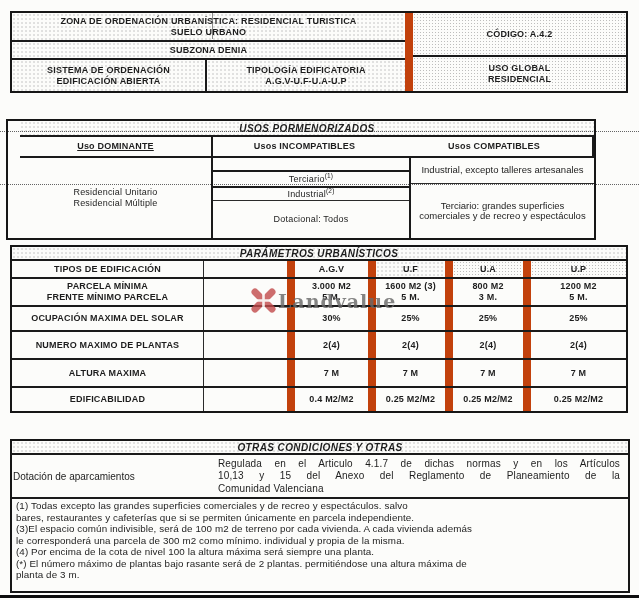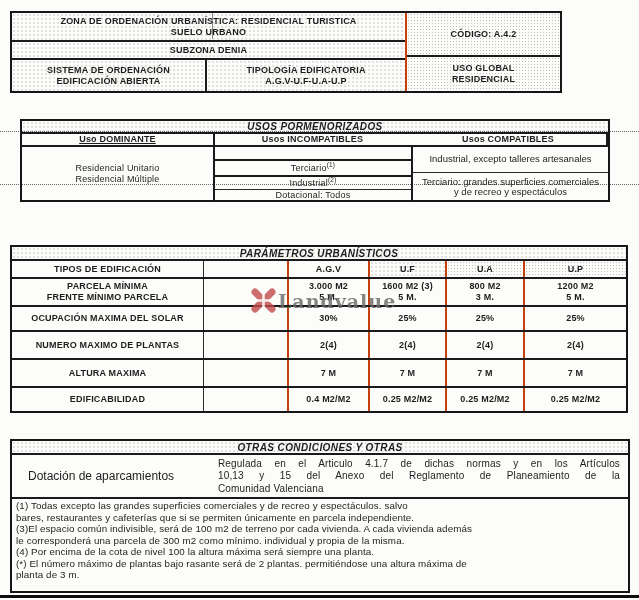--- a/index.html
+++ b/index.html
@@ -8,21 +8,21 @@
     font-family:"Liberation Sans",sans-serif;color:#1d1d1d;overflow:hidden;
   }
   .tbl{position:absolute;border:2px solid #161616;box-sizing:border-box;background:transparent;}
   .stipple{background-image:radial-gradient(rgba(45,45,45,0.13) 0.8px,transparent 0.9px);background-size:4px 4px;}
   .stipple-dense{background-image:radial-gradient(rgba(45,45,45,0.30) 0.9px,transparent 1px);background-size:3px 3px;}
   .cell{display:flex;flex-direction:column;align-items:center;justify-content:center;text-align:center;box-sizing:border-box;}
   .row{display:flex;box-sizing:border-box;}
   .bb2{border-bottom:2px solid #1a1a1a;}
   .bb1{border-bottom:1.5px solid #2a2a2a;}
   .br2{border-right:2px solid #1a1a1a;}
-  .bl2{border-left:2px solid #c2410c;}
+  .bl2{border-left:8px solid #c2410c;}
   .bl1{border-left:1px solid #2a2a2a;}
   .bold{font-weight:bold;}
   .t9{font-size:9px;line-height:11px;letter-spacing:0.2px;}
   .t95{font-size:9.5px;line-height:10.5px;}
   .title-row{font-size:10px;font-weight:bold;font-style:italic;letter-spacing:0.4px;
              display:flex;align-items:center;justify-content:center;box-sizing:border-box;}
   .dotline{position:absolute;left:0;width:639px;border-top:1.6px dotted rgba(35,35,35,0.7);z-index:0;}
   .crease{position:absolute;width:1px;background:rgba(25,25,25,0.5);z-index:3;}
   .grid6{display:grid;grid-template-columns:191px 84px 81px 77px 78px 1fr;box-sizing:border-box;}
   .gcell{display:flex;flex-direction:column;align-items:center;justify-content:center;text-align:center;box-sizing:border-box;}
@@ -37,21 +37,21 @@
 </style>
 </head>
 <body>
 
 <div class="page">
 
   <div class="dotline" style="top:131px;"></div>
   <div class="dotline" style="top:184px;"></div>
   <div class="crease" style="left:212px;top:12px;height:27px;"></div>
 
-  <div class="tbl row" style="left:10px;top:11px;width:552px;height:82px;">
+  <div class="tbl row" style="left:10px;top:11px;width:618px;height:82px;">
     <div style="width:393px;display:flex;flex-direction:column;box-sizing:border-box;">
       <div class="cell stipple bb2 bold t9" style="height:29px;">
         <div>ZONA DE ORDENACIÓN URBANÍSTICA: RESIDENCIAL TURISTICA</div>
         <div>SUELO URBANO</div>
       </div>
       <div class="cell stipple bb2 bold t9" style="height:18px;">
         <div>SUBZONA DENIA</div>
       </div>
       <div class="row" style="flex:1;">
         <div class="cell stipple br2 bold t9" style="width:195px;">
@@ -68,21 +68,21 @@
       <div class="cell stipple-dense bb2 bold t9" style="height:44px;">
         <div>CÓDIGO: A.4.2</div>
       </div>
       <div class="cell stipple-dense bold t9" style="flex:1;">
         <div>USO GLOBAL</div>
         <div>RESIDENCIAL</div>
       </div>
     </div>
   </div>
 
-  <div class="tbl" style="left:20px;top:119px;width:590px;height:83px;display:flex;flex-direction:column;">
+  <div class="tbl" style="left:6px;top:119px;width:590px;height:121px;display:flex;flex-direction:column;padding-left:12px;">
     <div class="title-row stipple bb2" style="height:16px;">USOS  PORMENORIZADOS</div>
     <div class="row bb2" style="height:21px;">
       <div class="cell br2 bold t9" style="width:193px;text-decoration:underline;">Uso DOMINANTE</div>
       <div class="cell bold t9" style="flex:1;">Usos INCOMPATIBLES</div>
       <div class="cell br2 bold t9" style="width:198px;">Usos COMPATIBLES</div>
     </div>
     <div class="row" style="flex:1;">
       <div class="cell br2 t9" style="width:193px;">
         <div>Residencial Unitario</div>
         <div>Residencial Múltiple</div>
@@ -185,21 +185,21 @@
     <svg width="27" height="25" viewBox="0 0 27 25">
       <path d="M5 4 L22 21 M22 4 L5 21" stroke="#c24a4a" stroke-width="7" stroke-linecap="round" opacity="0.8"></path>
       <path d="M13.5 0 V25 M0 12.5 H27" stroke="#fcfcfa" stroke-width="2.6" opacity="0.9"></path>
     </svg>
     <span class="wm-text">Landvalue</span>
   </div>
 
   <div class="tbl" style="left:10px;top:439px;width:620px;height:154px;display:flex;flex-direction:column;">
     <div class="title-row stipple bb2" style="height:14px;">OTRAS CONDICIONES Y OTRAS</div>
     <div class="row bb2" style="height:44px;">
-      <div style="width:202px;display:flex;align-items:center;padding-left:16px;box-sizing:border-box;font-size:12px;">Dotación de aparcamientos</div>
+      <div style="width:202px;display:flex;align-items:center;padding-left:1px;box-sizing:border-box;font-size:10px;">Dotación de aparcamientos</div>
       <div style="flex:1;padding:3px 8px 0 4px;box-sizing:border-box;">
         <div class="dot-line">Regulada en el Articulo 4.1.7 de dichas normas y en los Artículos</div>
         <div class="dot-line">10,13 y 15 del Anexo del Reglamento de Planeamiento de la</div>
         <div class="dot-line">Comunidad Valenciana</div>
       </div>
     </div>
     <div style="flex:1;padding:1px 4px;box-sizing:border-box;overflow:hidden;">
       <div class="note-line">(1)  Todas excepto las grandes superficies comerciales y de recreo y espectáculos. salvo</div>
       <div class="note-line">bares, restaurantes y cafeterías que si se permiten únicamente en parcela independiente.</div>
       <div class="note-line">(3)El espacio común indivisible, será de 100 m2 de terreno por cada vivienda. A cada vivienda además</div>

